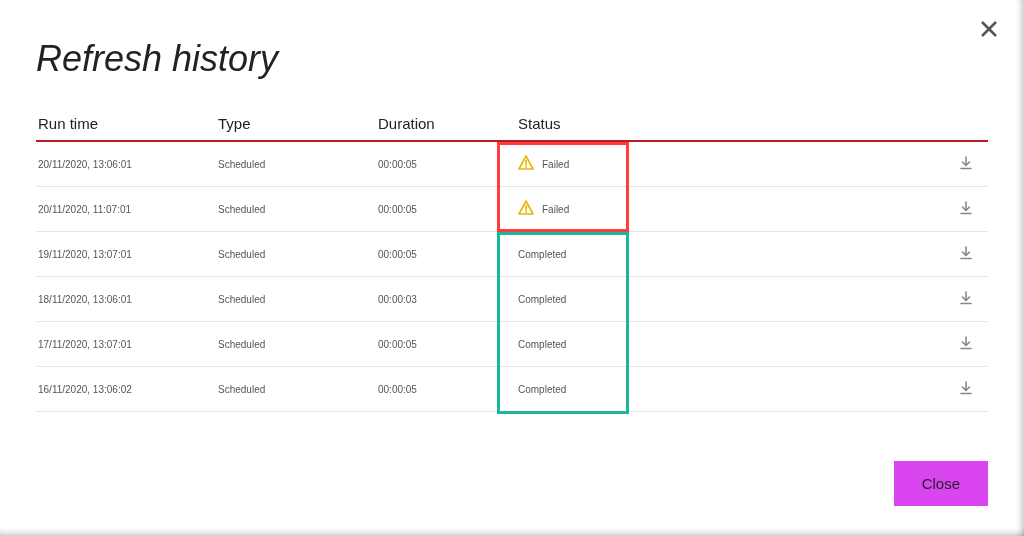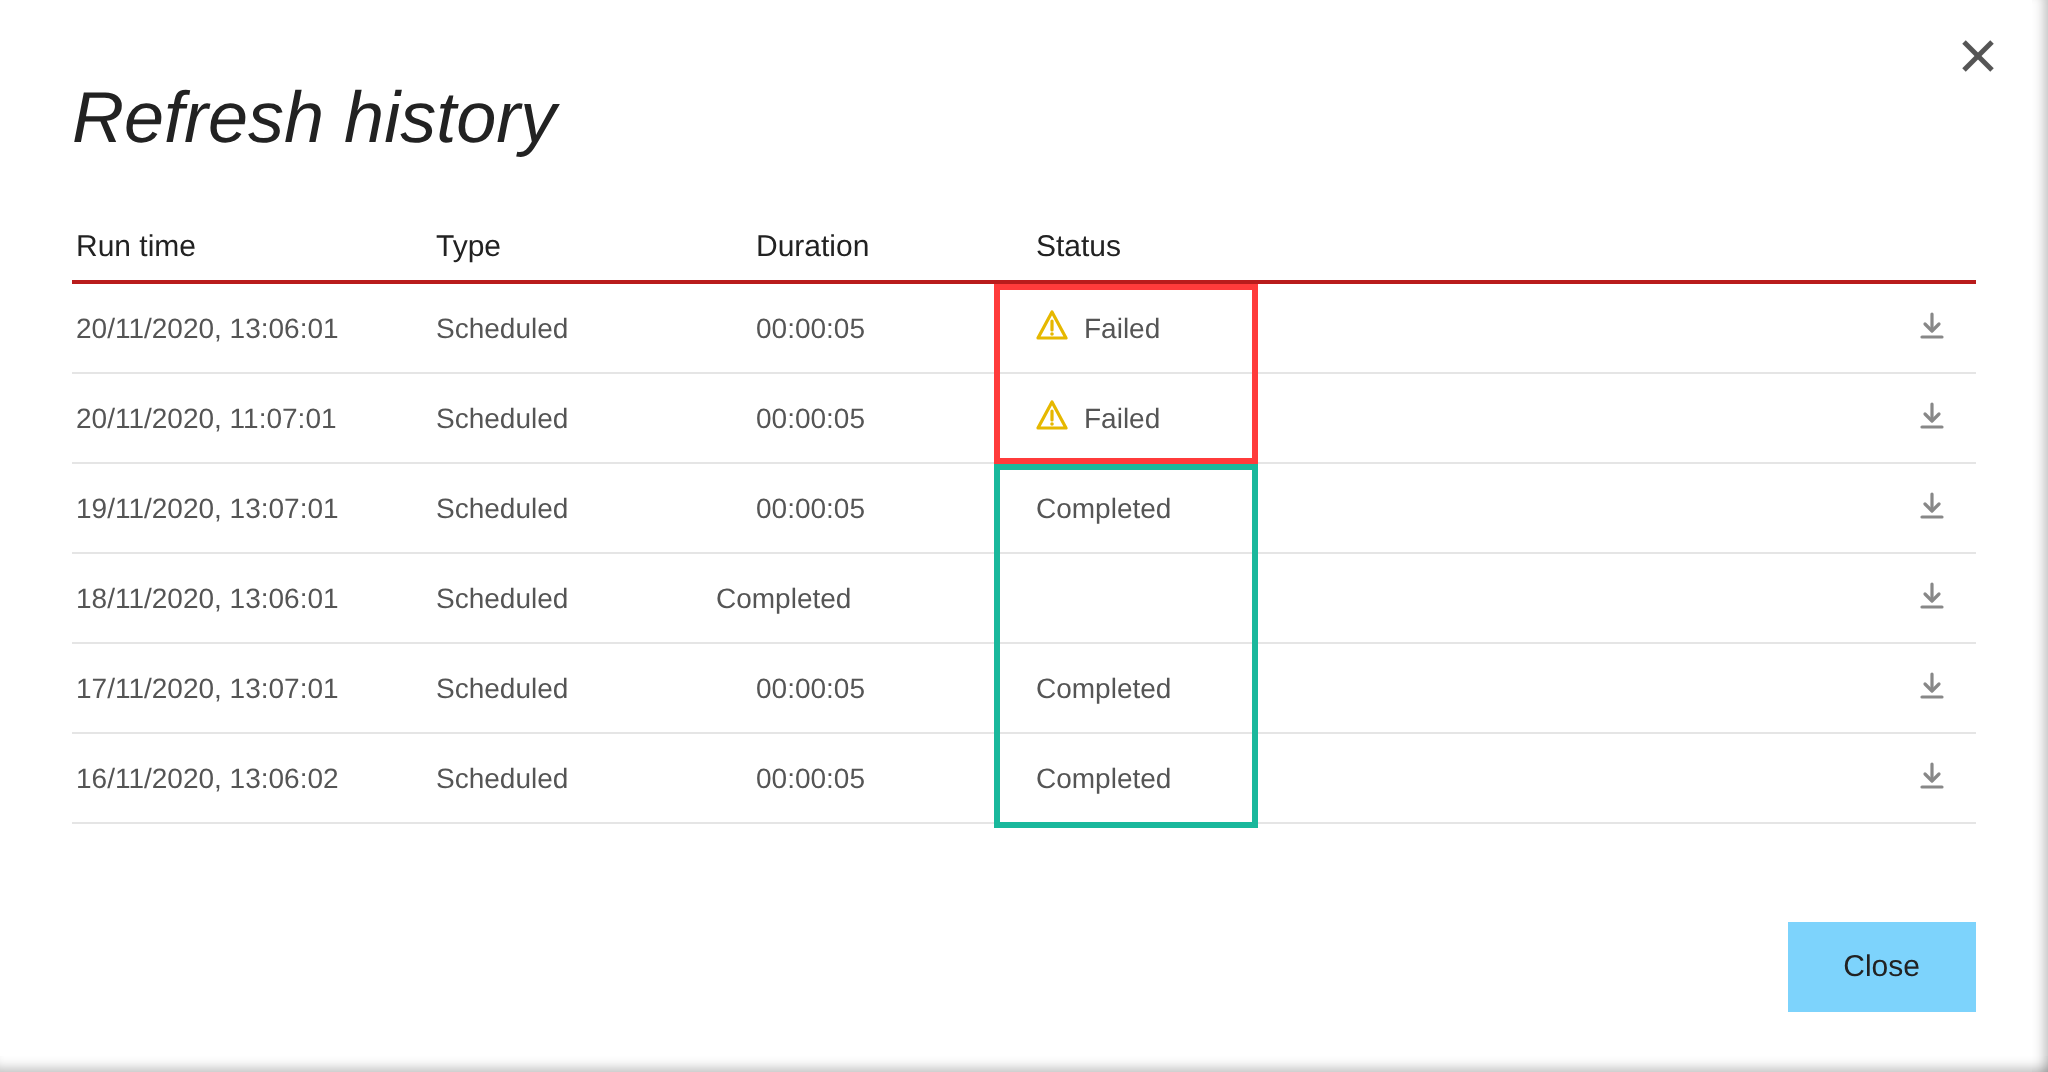--- a/index.html
+++ b/index.html
@@ -31,21 +31,21 @@
     }
     .table {
       width: 100%;
       position: relative;
     }
     .row {
       display: flex;
       align-items: center;
       height: 45px;
       border-bottom: 1px solid #e5e5e5;
-      font-size: 14px;
+      font-size: 10px;
       color: #555;
     }
     .row.header {
       font-size: 15px;
       color: #222;
       border-bottom: 2px solid #b91c1c;
       height: 36px;
     }
     .col-runtime { width: 182px; padding-left: 2px; }
     .col-type { width: 140px; }
@@ -76,21 +76,21 @@
     .hl-green {
       border-color: #19b89c;
       left: 461px; top: 126px; width: 132px; height: 182px;
     }
     .footer {
       position: absolute;
       bottom: 30px;
       right: 36px;
     }
     .close-btn {
-      background: #7dd3fc;
+      background: #d946ef;
       border: none;
       color: #222;
       font-size: 15px;
       padding: 14px 28px;
       cursor: pointer;
     }
     .shadow-bottom {
       position: absolute;
       left: 0; right: 0; bottom: 0; height: 8px;
       box-shadow: inset 0px -6px 6px -4px rgba(0,0,0,0.25);
@@ -179,20 +179,21 @@
           <span class="dl-icon"><svg width="16" height="16" viewBox="0 0 16 16">
               <line x1="8" y1="2" x2="8" y2="10" stroke="#888" stroke-width="1.6" stroke-linecap="round"></line>
               <polyline points="4.5,7 8,10.5 11.5,7" fill="none" stroke="#888" stroke-width="1.6" stroke-linecap="round" stroke-linejoin="round"></polyline>
               <line x1="3" y1="13.5" x2="13" y2="13.5" stroke="#888" stroke-width="1.6" stroke-linecap="round"></line>
             </svg></span>
         </div>
       </div>
       <div class="row">
         <div class="col-runtime">18/11/2020, 13:06:01</div>
         <div class="col-type">Scheduled</div>
+        <div class="col-duration">00:00:03</div>
         <div class="col-status">
           <span>Completed</span>
         </div>
         <div class="col-dl">
           <span class="dl-icon"><svg width="16" height="16" viewBox="0 0 16 16">
               <line x1="8" y1="2" x2="8" y2="10" stroke="#888" stroke-width="1.6" stroke-linecap="round"></line>
               <polyline points="4.5,7 8,10.5 11.5,7" fill="none" stroke="#888" stroke-width="1.6" stroke-linecap="round" stroke-linejoin="round"></polyline>
               <line x1="3" y1="13.5" x2="13" y2="13.5" stroke="#888" stroke-width="1.6" stroke-linecap="round"></line>
             </svg></span>
         </div>

